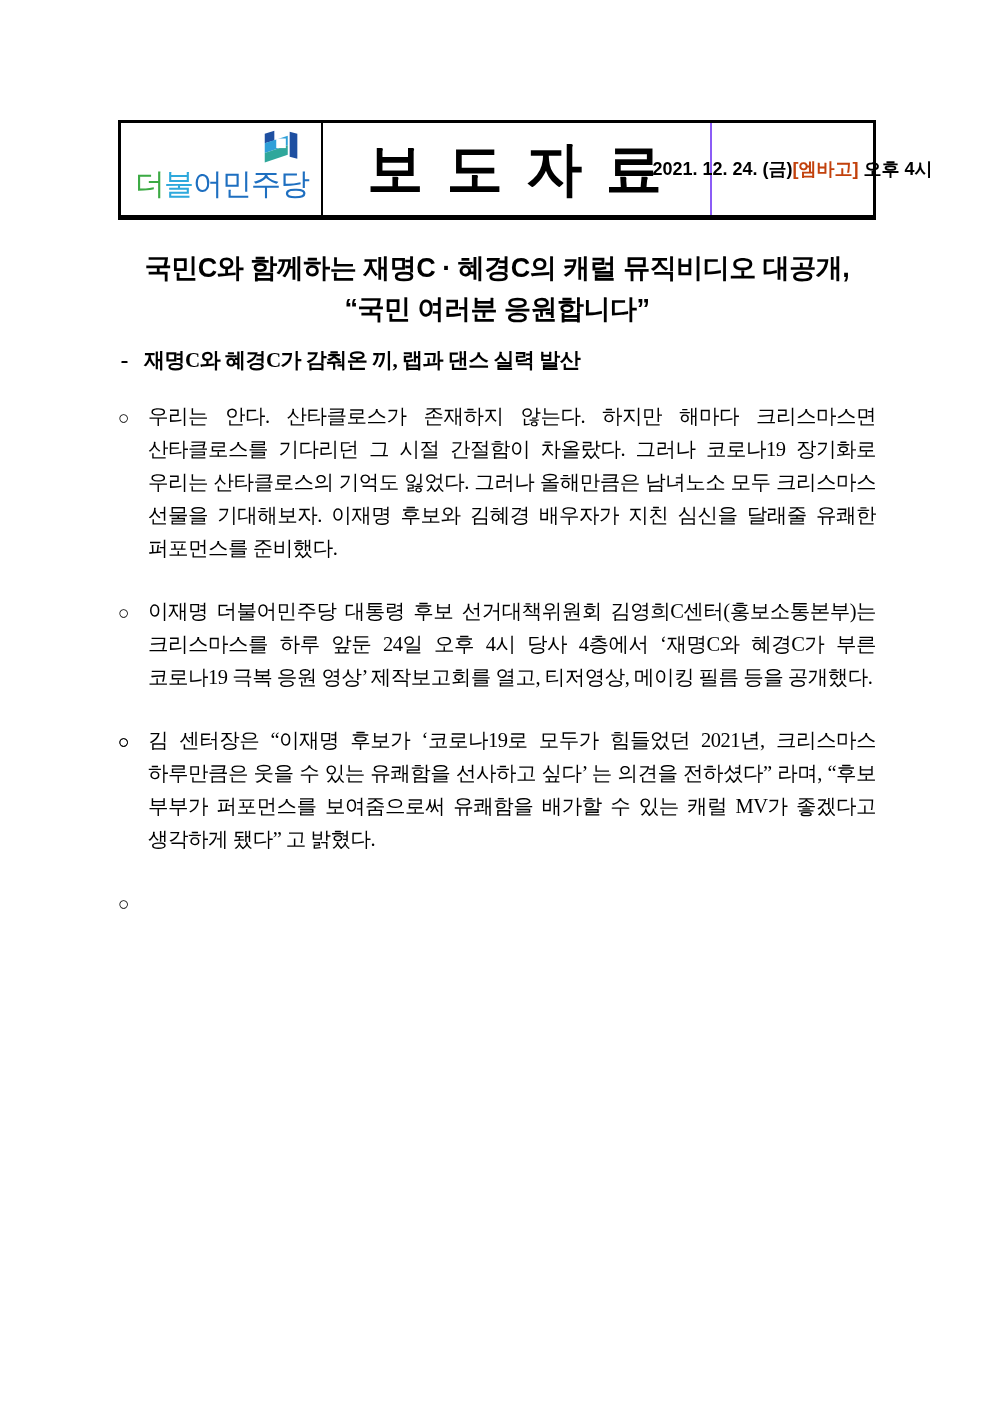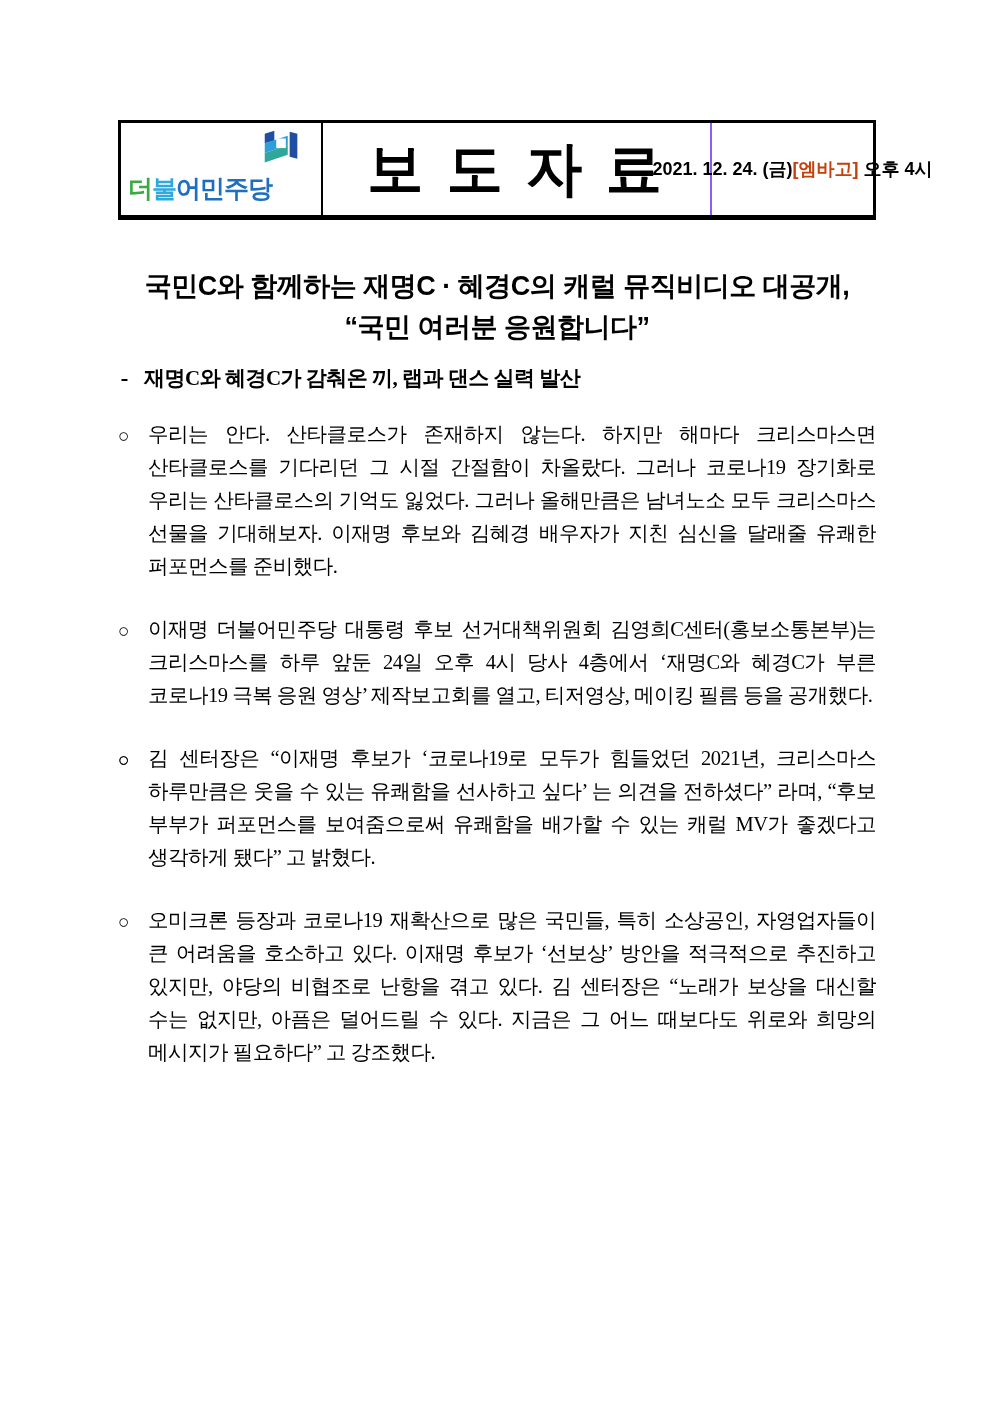--- a/index.html
+++ b/index.html
@@ -24,25 +24,25 @@
   
   .header-box { border: 3px solid #000; background: #fff; }
   .header-top { display: flex; border-bottom: 2px solid #000; height: 94px; }
   .logo-cell {
     width: 202px;
     border-right: 2px solid #000;
     position: relative;
   }
   .logo-text {
     position: absolute;
-    left: 7px;
+    left: 14px;
     bottom: 10px;
     font-family: "Liberation Sans", sans-serif;
-    font-weight: 700;
-    font-size: 25px;
+    font-weight: 400;
+    font-size: 30px;
     letter-spacing: -1px;
     white-space: nowrap;
   }
   .flag-icon { position: absolute; right: 16px; top: 4px; }
   .press-cell {
     flex: 1;
     border-right: 2px solid #8b5cf6;
     display: flex;
     align-items: center;
     justify-content: center;
@@ -72,21 +72,21 @@
     text-align: center;
     padding: 4px 0 6px 0;
     font-family: "Liberation Sans", sans-serif;
     font-size: 20px;
     line-height: 27px;
     white-space: nowrap;
   }
 
   
   .headline {
-    margin-top: 46px;
+    margin-top: 28px;
     text-align: center;
     font-family: "Liberation Sans", sans-serif;
     font-weight: 800;
     font-size: 27px;
     line-height: 41px;
     letter-spacing: -0.5px;
   }
 
   
   .bullets { margin-top: 15px; }
@@ -186,18 +186,17 @@
       </div>
       <div class="para">
         <span class="marker">○</span>
       </div>
       <div class="para">
         <span class="marker">○</span>
         <span>김 센터장은 “이재명 후보가 ‘코로나19로 모두가 힘들었던 2021년, 크리스마스 하루만큼은 웃을 수 있는 유쾌함을 선사하고 싶다’ 는 의견을 전하셨다” 라며, “후보 부부가 퍼포먼스를 보여줌으로써 유쾌함을 배가할 수 있는 캐럴 MV가 좋겠다고 생각하게 됐다” 고 밝혔다.</span>
       </div>
       <div class="para">
         <span class="marker">○</span>
-        <span>오미크론 등장과 코로나19 재확산으로 많은 국민들, 특히 소상공인, 자영업자들이 큰 어려움을 호소하고 있다. 이재명 후보가 ‘선보상’ 방안을 적극적으로 추진하고 있지만, 야당의 비협조로 난항을 겪고 있다. 김 센터장은 “노래가 보상을 대신할 수는 없지만, 아픔은 덜어드릴 수 있다. 지금은 그 어느 때보다도 위로와 희망의 메시지가 필요하다” 고 강조했다.</span>
       </div>
     </div>
 
   </div>
 </div>
 
 </body></html>

